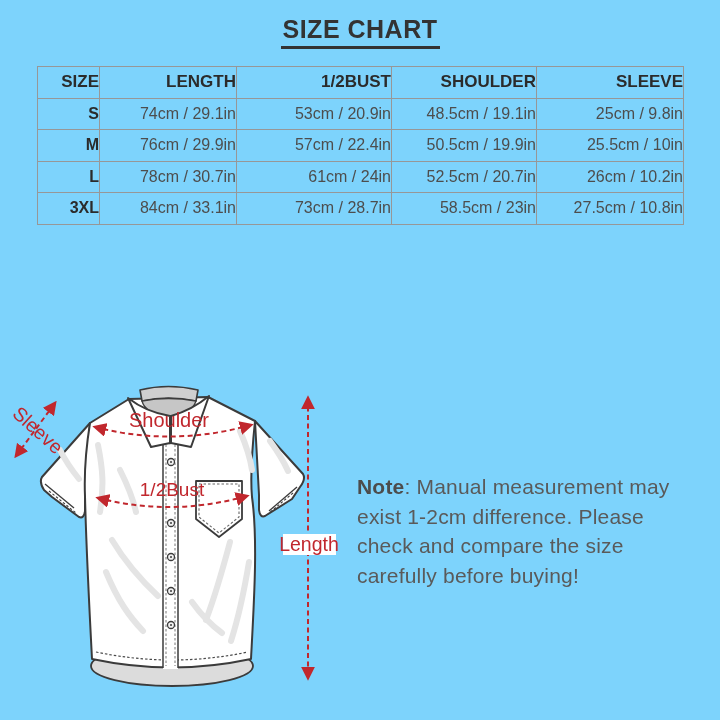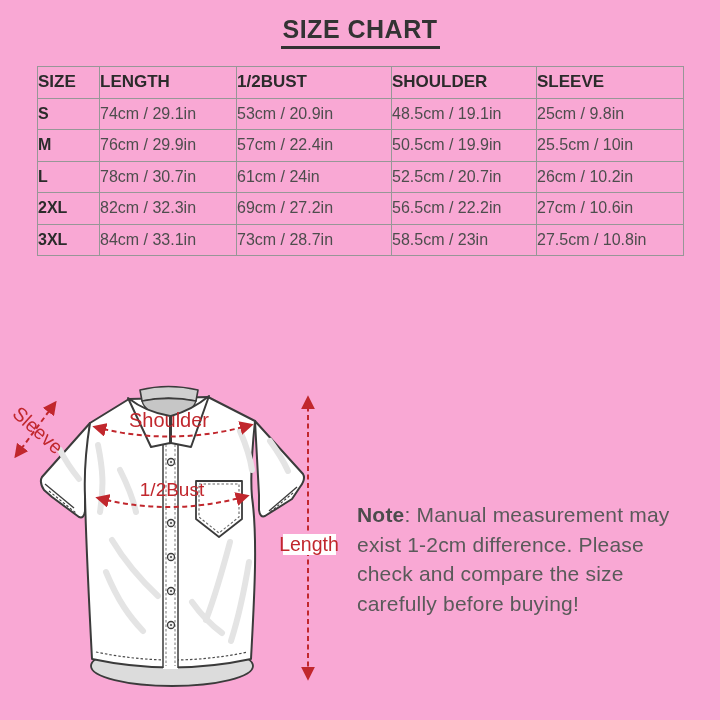--- a/index.html
+++ b/index.html
@@ -1,47 +1,47 @@
 <!DOCTYPE html>
 <html><head>
 <meta charset="utf-8">
 <style>
   * { margin:0; padding:0; box-sizing:border-box; }
   html,body { background:#ffffff; }
   .page {
-    position:relative; width:720px; height:720px; background:#f9a8d4;
+    position:relative; width:720px; height:720px; background:#7dd3fc;
     font-family:"Liberation Sans", sans-serif; overflow:hidden;
   }
   
   .title {
     position:absolute; top:15px; left:0; width:720px; text-align:center;
   }
   .title span {
     display:inline-block; font-size:25px; font-weight:bold; color:#333333;
     letter-spacing:0.5px; border-bottom:3px solid #333333; padding:0 2px 2px 2px;
   }
   
   table.size-table {
     position:absolute; left:37px; top:66px; width:646px;
     border-collapse:collapse; table-layout:fixed;
   }
   table.size-table th, table.size-table td {
-    border:1px solid #979797; text-align:left; vertical-align:middle;
+    border:1px solid #979797; text-align:right; vertical-align:middle;
     height:31.5px; white-space:nowrap; overflow:hidden;
   }
   table.size-table { border:1.5px solid #8a8a8a; }
   table.size-table thead th { font-size:17px; font-weight:bold; color:#2b2b2b; }
   table.size-table td.size-cell { font-size:16px; font-weight:bold; color:#2b2b2b; }
   table.size-table td.val-cell  { font-size:16px; font-weight:normal; color:#4d4d4d; }
   
   .diagram-svg { position:absolute; left:0; top:378px; width:340px; height:322px; }
   .diagram-svg text { font-family:"Liberation Sans", sans-serif; fill:#c1272d; }
   
   .note {
-    position:absolute; left:357px; top:500px; width:338px;
+    position:absolute; left:357px; top:472px; width:338px;
     font-size:21px; line-height:29.5px; color:#5a5a5a; letter-spacing:0.2px;
   }
   .note b { font-weight:bold; color:#4c4c4c; }
 </style>
 </head>
 <body>
 
 <div class="page">
 
   <div class="title">
@@ -79,27 +79,20 @@
           <td class="val-cell">57cm / 22.4in</td>
           <td class="val-cell">50.5cm / 19.9in</td>
           <td class="val-cell">25.5cm / 10in</td>
         </tr>
         <tr>
           <td class="size-cell">L</td>
           <td class="val-cell">78cm / 30.7in</td>
           <td class="val-cell">61cm / 24in</td>
           <td class="val-cell">52.5cm / 20.7in</td>
           <td class="val-cell">26cm / 10.2in</td>
-        </tr>
-        <tr>
-          <td class="size-cell">2XL</td>
-          <td class="val-cell">82cm / 32.3in</td>
-          <td class="val-cell">69cm / 27.2in</td>
-          <td class="val-cell">56.5cm / 22.2in</td>
-          <td class="val-cell">27cm / 10.6in</td>
         </tr>
         <tr>
           <td class="size-cell">3XL</td>
           <td class="val-cell">84cm / 33.1in</td>
           <td class="val-cell">73cm / 28.7in</td>
           <td class="val-cell">58.5cm / 23in</td>
           <td class="val-cell">27.5cm / 10.8in</td>
         </tr>
       </tbody>
     </table>

